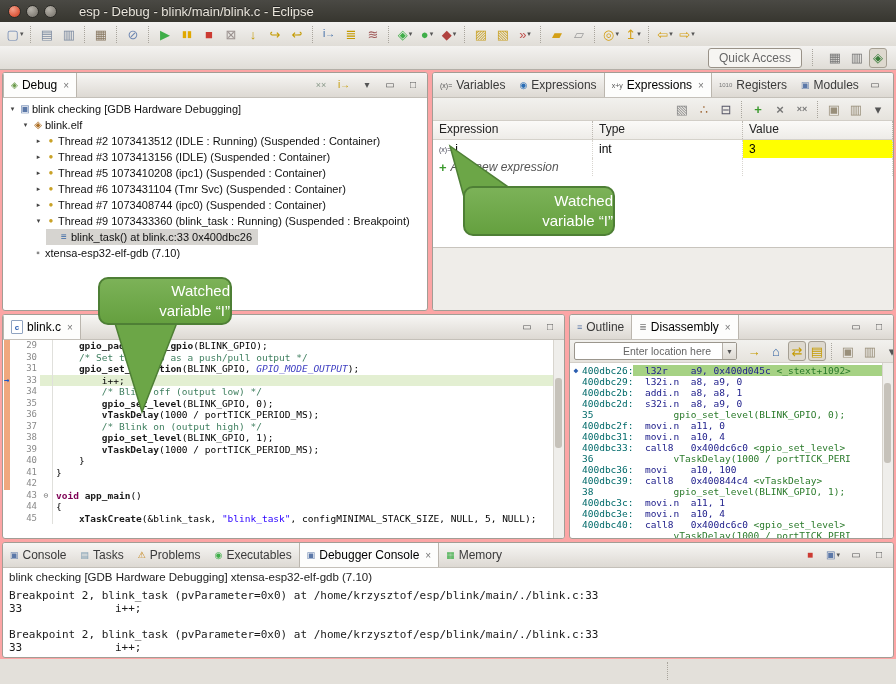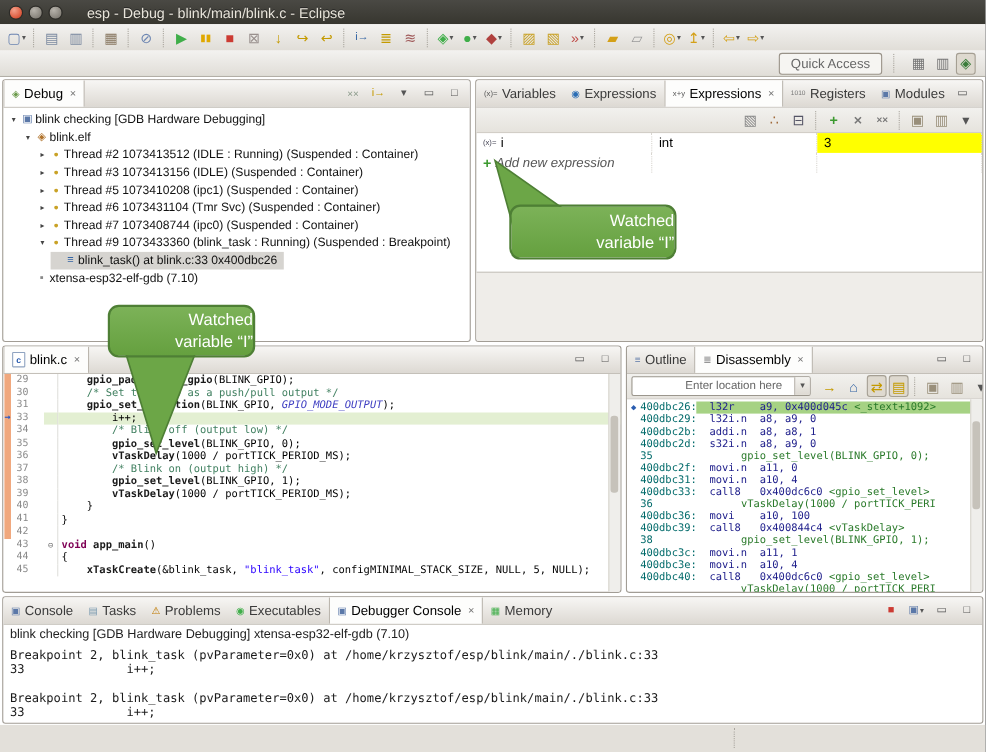--- a/index.html
+++ b/index.html
@@ -1,16 +1,16 @@
 <!DOCTYPE html>
 <html><head>
 <meta charset="utf-8">
 <style>
   html,body{margin:0;padding:0;background:#555;}
-  .screen{position:relative;width:896px;height:684px;background:#ffffff;overflow:hidden;
+  .screen{position:relative;width:896px;height:684px;background:#fca5a5;overflow:hidden;
           font-family:"Liberation Sans",sans-serif;-webkit-font-smoothing:antialiased;}
   
   .titlebar{position:absolute;left:0;top:0;width:896px;height:22px;background:linear-gradient(#4a4944,#37362f);
             display:flex;align-items:center;color:#e8e4da;font-size:13px;}
   .winbtns{display:flex;gap:5px;padding:0 8px;}
   .wbtn{width:13px;height:13px;border-radius:50%;border:1px solid #2c2b27;box-sizing:border-box;}
   .wbtn.close{background:radial-gradient(circle at 35% 30%,#f4a08a,#dd5b3f 65%,#b13a24);}
   .wbtn.minmax{background:radial-gradient(circle at 35% 30%,#b7b3ab,#86827a 70%,#5f5b54);}
   .titletext{margin-left:14px;text-shadow:0 -1px 0 #222;}
   
@@ -61,21 +61,21 @@
   .addrow .lbl{font-style:italic;color:#555;}
   .plus{color:#3c9a2f;font-weight:bold;font-size:13px;}
   .xicn{font-size:7px;color:#445;}
   .detailpane{position:absolute;left:0;right:0;bottom:0;height:62px;background:#efede9;border-top:1px solid #c8c4bd;}
   
   .edbody{position:relative;font-family:"DejaVu Sans Mono",monospace;font-size:9.5px;line-height:11.5px;color:#000;}
   .edrange{position:absolute;left:1px;top:0;width:6px;background:#f0a87e;}
   .edline{display:flex;height:11.5px;}
   .edann{width:12px;flex:none;position:relative;}
   .edarrow{position:absolute;left:1px;top:0;font-size:9px;font-weight:bold;color:#1e56c8;line-height:11.5px;}
-  .ednum{width:22px;flex:none;padding-right:3px;color:#8a8a8a;font-size:9px;}
+  .ednum{width:22px;flex:none;text-align:right;padding-right:3px;color:#8a8a8a;font-size:9px;}
   .edfold{width:12px;flex:none;text-align:center;font-size:8px;color:#777;border-right:1px solid #e0e0dc;}
   .edcode{flex:1;white-space:pre;padding-left:3px;}
   .edline.cur .edfold,.edline.cur .edcode{background:#e3efd2;}
   .seg-k{color:#7f0055;font-weight:bold;}
   .seg-c{color:#3f7f5f;}
   .seg-s{color:#2a00ff;}
   .seg-f{color:#1a1a1a;font-weight:bold;}
   .seg-m{color:#4040c2;font-style:italic;}
   .vscroll{position:absolute;top:0;right:0;width:10px;bottom:0;background:#efeeeb;border-left:1px solid #d8d5ce;}
   .vthumb{position:absolute;left:1px;width:7px;background:#c6c2ba;border-radius:3px;}
@@ -402,20 +402,25 @@
         <span class="ibtn">
           <span class="glyph" style="color: rgb(153, 143, 122);">▣</span>
         </span>
         <span class="ibtn">
           <span class="glyph" style="color: rgb(153, 143, 122);">▥</span>
         </span>
         <span class="ibtn">
           <span class="glyph" style="color: rgb(85, 85, 85);">▾</span>
         </span>
       </div>
+    <div class="exhead">
+      <div class="hc c1">Expression</div>
+      <div class="hc c2">Type</div>
+      <div class="hc c3">Value</div>
+    </div>
     <div>
         <div class="exrow">
           <div class="cell c1">
             <span class="xicn">(x)=</span>
             <span>i</span>
           </div>
           <div class="cell c2">int</div>
           <div class="cell c3 valhl">3</div>
         </div>
         <div class="exrow addrow">

